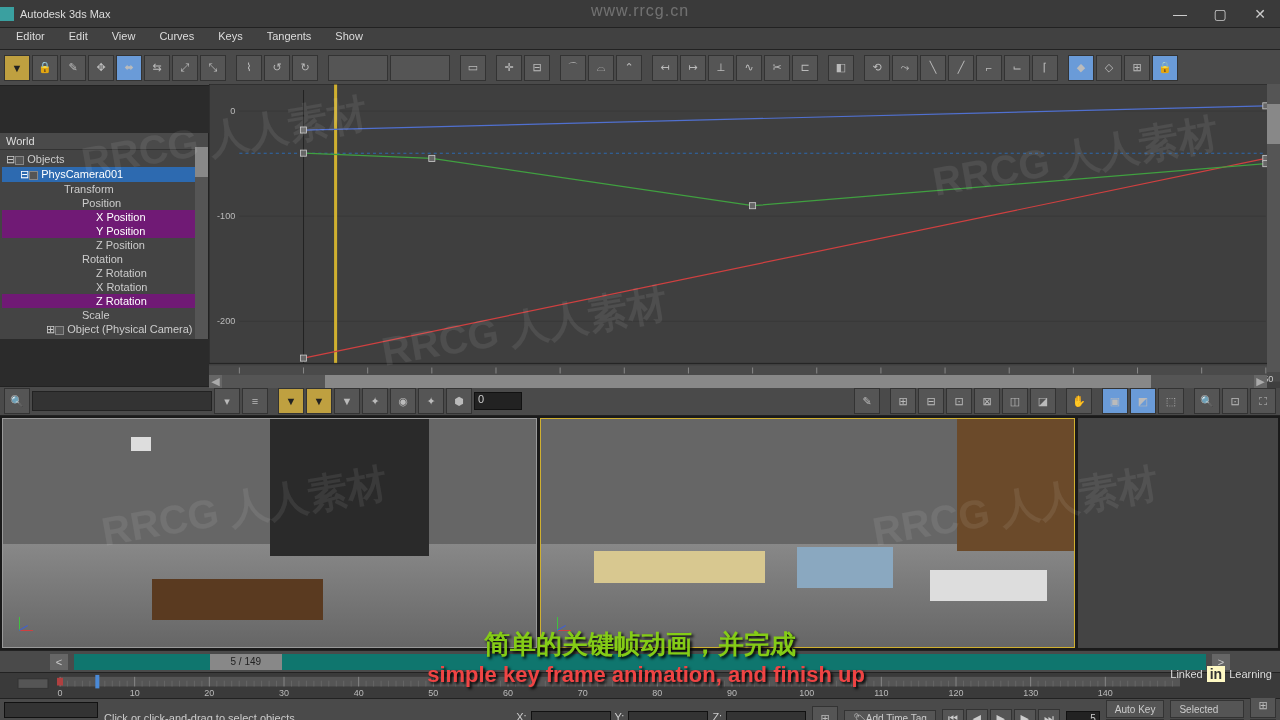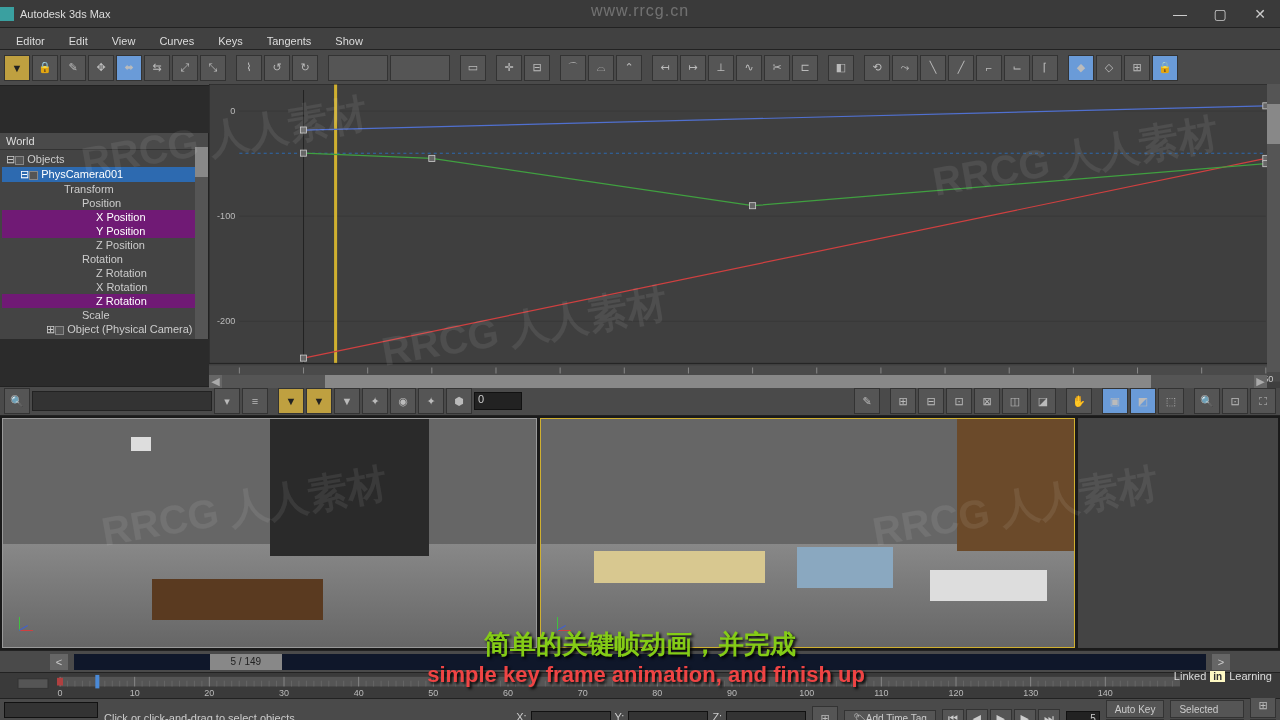--- a/index.html
+++ b/index.html
@@ -1,21 +1,21 @@
 <!DOCTYPE html>
 <html><head>
 <meta charset="utf-8">
 <style>
 * { margin: 0; padding: 0; box-sizing: border-box; font-family: "Segoe UI", Arial, sans-serif; }
 body { width: 1280px; height: 720px; background: #2b2b2b; color: #ccc; font-size: 11px; overflow: hidden; position: relative; }
 .titlebar { height: 28px; background: #3a3a3a; display: flex; align-items: center; padding: 0 0; border-bottom: 1px solid #222; }
 .titlebar .icon { width: 14px; height: 14px; background: #3aa0a0; margin-right: 6px; }
 .titlebar .title { flex: 1; color: #ddd; font-size: 11px; }
 .titlebar .winbtn { width: 40px; height: 20px; display: flex; align-items: center; justify-content: center; color: #ccc; font-size: 14px; }
-.menubar { height: 22px; background: #414141; display: flex; align-items: flex-end; padding: 0 4px; border-bottom: 1px solid #222; }
+.menubar { height: 22px; background: #414141; display: flex; align-items: flex-start; padding: 0 4px; border-bottom: 1px solid #222; }
 .menubar .menu { padding: 2px 12px; color: #ddd; cursor: pointer; }
 .toolbar { height: 36px; background: #4a4a4a; display: flex; align-items: center; padding: 0 4px; gap: 2px; border-bottom: 1px solid #222; }
 .tbtn { width: 26px; height: 26px; background: #555; display: inline-flex; align-items: center; justify-content: center; cursor: pointer; border: 1px solid #333; color: #bbb; }
 .tbtn.active { background: #bfa040; color: #222; }
 .tbtn.blue { background: #6a9bd8; }
 .tsep { width: 6px; height: 26px; }
 .main-area { display: flex; height: 300px; align-items: center; }
 .tree-panel { width: 209px; background: #444; border-right: 1px solid #222; overflow: hidden; position: relative; }
 .tree-header { background: #4a4a4a; color: #ddd; padding: 2px 6px; font-size: 11px; border-bottom: 1px solid #333; }
 .tree { padding: 2px; font-size: 11px; color: #ccc; }
@@ -53,21 +53,21 @@
 .vp-desk2 { position: absolute; right: 5%; bottom: 20%; width: 22%; height: 14%; background: #ddd; }
 .vp-sofa { position: absolute; left: 10%; bottom: 28%; width: 32%; height: 14%; background: #d8c890; }
 .vp-cab { position: absolute; left: 48%; bottom: 26%; width: 18%; height: 18%; background: #8aa8c0; }
 .vp-axis { position: absolute; left: 6px; bottom: 6px; width: 30px; height: 30px; }
 .vp-axis .x { position: absolute; left: 10px; bottom: 10px; width: 14px; height: 1px; background: #d04040; }
 .vp-axis .y { position: absolute; left: 10px; bottom: 10px; width: 1px; height: 14px; background: #40c040; }
 .vp-axis .z { position: absolute; left: 10px; bottom: 10px; width: 10px; height: 1px; background: #4060d0; transform: rotate(-30deg); transform-origin: left; }
 .cam-icon { position: absolute; left: 24%; top: 8%; width: 20px; height: 14px; background: #ddd; }
 .timeline-slider { height: 22px; background: #4a4a4a; display: flex; align-items: center; border-top: 1px solid #222; }
 .timeline-slider .arrow { width: 18px; height: 16px; background: #666; margin: 0 2px; display: flex; align-items: center; justify-content: center; color: #ccc; }
-.timeline-slider .track { flex: 1; height: 16px; background: #0f172a; position: relative; margin: 0 4px; }
+.timeline-slider .track { flex: 1; height: 16px; background: #0f766e; position: relative; margin: 0 4px; }
 .timeline-slider .thumb { position: absolute; left: 12%; width: 72px; height: 100%; background: #888; color: #222; font-size: 10px; display: flex; align-items: center; justify-content: center; }
 .ruler-row { height: 26px; background: #3a3a3a; position: relative; border-top: 1px solid #222; }
 .ruler-row svg { width: 100%; height: 100%; }
 .status-bar { height: 40px; background: #4a4a4a; display: flex; align-items: center; border-top: 1px solid #222; padding: 2px 4px; gap: 6px; }
 .status-left { width: 94px; display: flex; flex-direction: column; gap: 2px; }
 .status-left .cell { height: 16px; background: #333; border: 1px solid #111; color: #7ab0d0; padding: 0 4px; font-size: 10px; display: flex; align-items: center; }
 .status-msg { color: #ccc; font-size: 11px; flex: 1; }
 .status-msg div { line-height: 15px; }
 .xyz { display: flex; gap: 2px; }
 .xyz .lab { color: #ccc; padding: 0 2px; }
@@ -75,21 +75,21 @@
 .playback { display: flex; gap: 2px; }
 .playback .pb { width: 22px; height: 20px; background: #555; border: 1px solid #333; display: flex; align-items: center; justify-content: center; color: #ccc; }
 .keybtn { height: 18px; padding: 0 8px; background: #555; border: 1px solid #333; color: #ccc; font-size: 10px; display: flex; align-items: center; }
 .frame-field { width: 34px; height: 16px; background: #222; color: #ccc; border: 1px solid #111; text-align: right; padding: 0 3px; font-size: 10px; }
 .subtitle-overlay { position: absolute; left: 0; right: 0; bottom: 32px; text-align: center; pointer-events: none; }
 .subtitle-overlay .cn { color: #84cc16; font-size: 26px; font-weight: bold; text-shadow: 2px 2px 3px #000; }
 .subtitle-overlay .en { color: #ef4444; font-size: 22px; font-weight: 600; text-shadow: 2px 2px 3px #000; margin-left: 12px; }
 .watermark { position: absolute; font-size: 40px; color: rgba(255,255,255,0.08); font-weight: bold; transform: rotate(-10deg); pointer-events: none; }
 .topmark { position: absolute; top: 2px; left: 50%; transform: translateX(-50%); color: rgba(255,255,255,0.28); font-size: 16px; letter-spacing: 1px; pointer-events: none; }
 .linkedin { position: absolute; right: 8px; bottom: 38px; color: #ddd; font-size: 11px; display: flex; align-items: center; gap: 4px; }
-.linkedin .box { background: #fef9c3; color: #333; font-weight: bold; padding: 0 3px; font-size: 10px; text-align: center; }
+.linkedin .box { background: #fef9c3; color: #333; font-weight: bold; padding: 0 3px; font-size: 14px; text-align: center; }
 </style>
 </head>
 <body>
 
 <div class="titlebar">
   <div class="icon"></div>
   <div class="title">Autodesk 3ds Max</div>
   <div class="winbtn">—</div>
   <div class="winbtn">▢</div>
   <div class="winbtn">✕</div>

